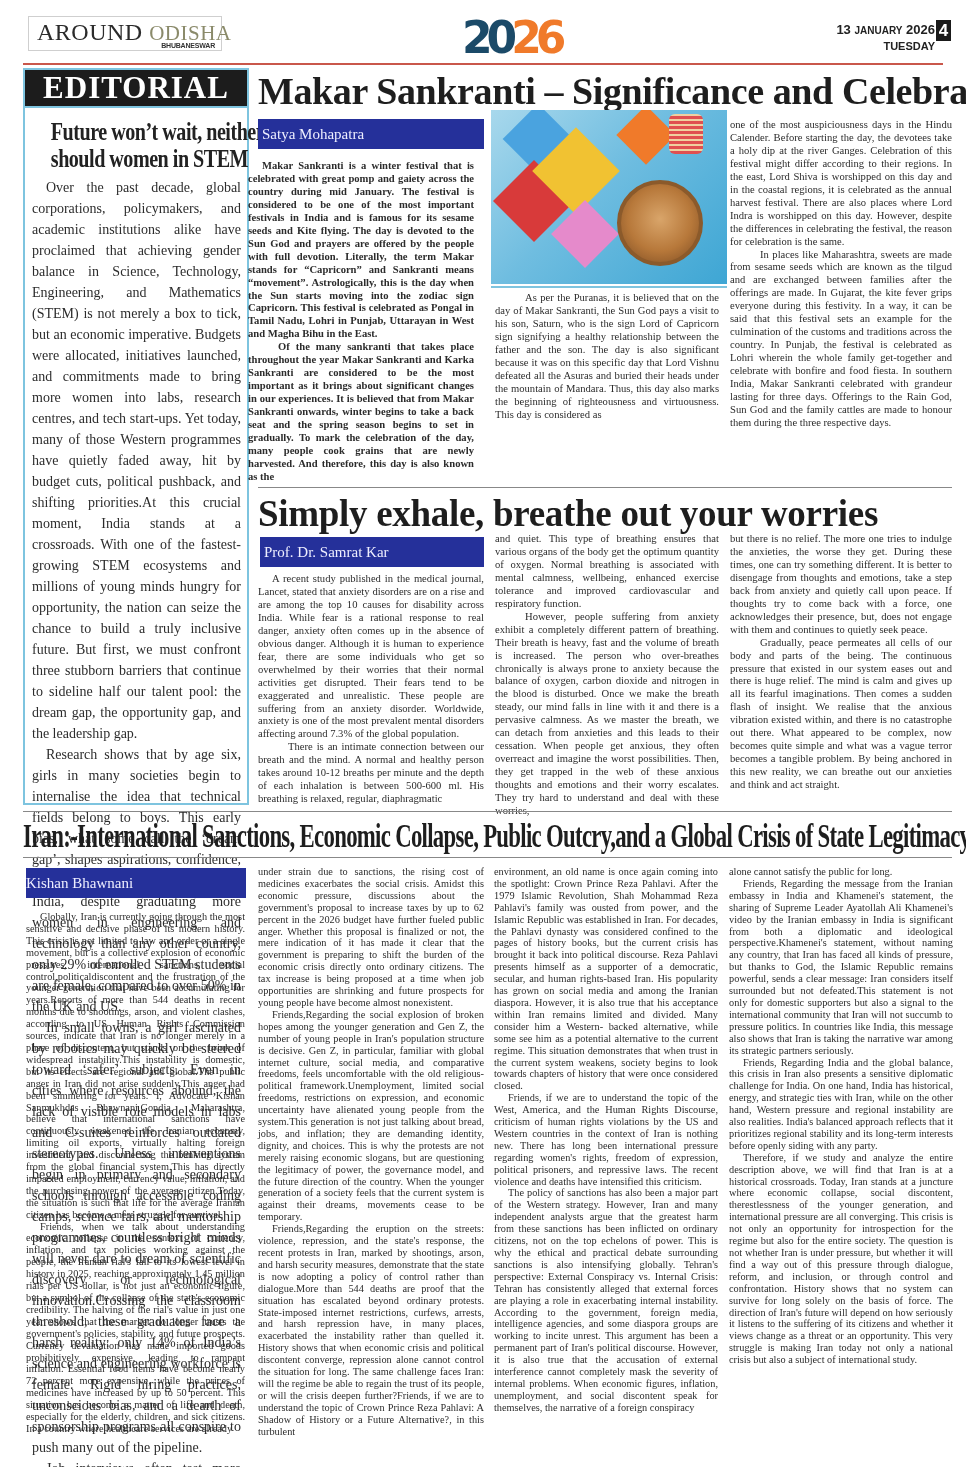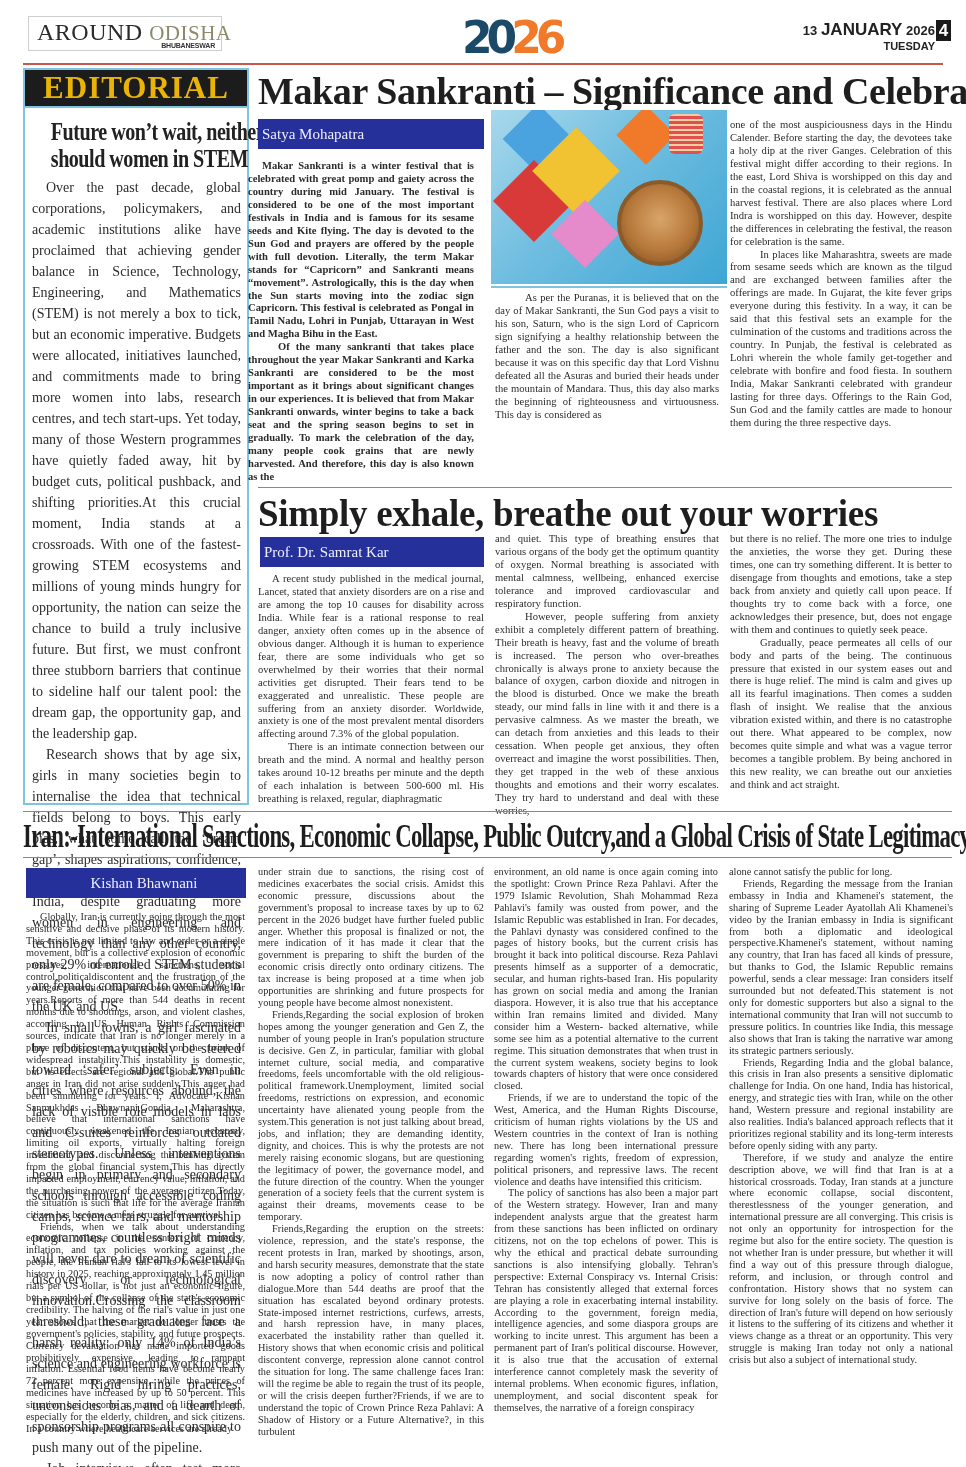--- a/index.html
+++ b/index.html
@@ -11,41 +11,41 @@
   .logo-box { position: absolute; left: 28px; top: 16px; width: 194px; height: 35px; border: 1px solid #cfcfcf; background: #fff; }
   .logo-main { position: absolute; left: 8px; top: 2px; font-family: "Liberation Serif", serif; font-size: 24px; letter-spacing: 0.5px; color: #2b2b2b; white-space: nowrap; }
   .logo-main .around { color: #2b2b2b; }
   .logo-main .odisha { color: #8a8a6a; font-size: 21px; }
   .logo-sub { position: absolute; right: 6px; bottom: 1px; font-family: "Liberation Sans", sans-serif; font-size: 7px; font-weight: bold; color: #333; letter-spacing: -0.2px; }
   .year-logo { position: absolute; left: 462px; top: 12px; height: 52px; font-family: "DejaVu Sans", sans-serif; font-weight: bold; font-size: 44px; letter-spacing: -6px; line-height: 52px; }
   .year-logo .y-blue { color: #1b4a68; }
   .year-logo .y-orange { color: #f07a2a; }
   .date-block { position: absolute; right: 31px; top: 22px; text-align: right; font-family: "Liberation Sans", sans-serif; font-weight: bold; color: #222; }
   .date-line { font-size: 13px; line-height: 16px; }
-  .date-line .month { font-size: 17px; }
+  .date-line .month { font-size: 10px; }
   .day-line { font-size: 11px; line-height: 14px; }
   .page-num { position: absolute; right: 15px; top: 20px; width: 15px; height: 21px; background: #1a1a1a; color: #fff; font-family: "Liberation Sans", sans-serif; font-weight: bold; font-size: 17px; text-align: center; line-height: 21px; }
   .rule-red { position: absolute; left: 23px; top: 63px; width: 920px; height: 2px; background: #c0392b; opacity: 0.85; }
 
   
-  .editorial-tag { position: absolute; left: 23px; top: 68px; width: 226px; height: 40px; background: #1c1c1c; border: 2px solid #7ec4df; color: #eab308; font-family: "Liberation Serif", serif; font-weight: bold; font-size: 31px; text-align: center; line-height: 36px; letter-spacing: 1px; }
+  .editorial-tag { position: absolute; left: 23px; top: 68px; width: 226px; height: 40px; background: #1c1c1c; border: 2px solid #7ec4df; color: #ffffff; font-family: "Liberation Serif", serif; font-weight: bold; font-size: 31px; text-align: center; line-height: 36px; letter-spacing: 1px; }
   .editorial-box { position: absolute; left: 23px; top: 108px; width: 226px; height: 697px; border: 2px solid #7ec4df; border-top: none; padding: 8px 6px 0 7px; }
   .editorial-title { font-family: "Liberation Serif", serif; font-size: 24.5px; line-height: 27px; text-align: center; color: #222; margin: 2px 0 5px; letter-spacing: -0.6px; transform: scaleX(0.82); transform-origin: center; white-space: nowrap; }
   .body-text { font-family: "Liberation Serif", serif; font-size: 10.6px; line-height: 12.95px; text-align: justify; color: #2c2c2c; }
   .body-text p { text-indent: 14px; }
   .editorial-box .body-text { font-size: 14px; line-height: 21px; }
 
   
   .headline { position: absolute; font-family: "Liberation Serif", serif; color: #1e1e1e; white-space: nowrap; }
   .hl-makar { left: 258px; top: 68px; font-size: 38px; line-height: 46px; letter-spacing: -0.4px; }
   .hl-exhale { left: 258px; top: 491px; font-size: 37px; line-height: 46px; letter-spacing: -0.3px; }
   .hl-iran { left: 23px; top: 816px; font-size: 33px; line-height: 40px; letter-spacing: -1px; transform: scaleX(0.69); transform-origin: left center; }
 
   .byline { position: absolute; background: #25309a; color: #eef; font-family: "Liberation Serif", serif; font-size: 15px; line-height: 30px; padding-left: 4px; }
-  .byline.center { text-align: center; padding-left: 16px; }
+  .byline.center { text-align: left; padding-left: 0; }
 
   .col { position: absolute; }
   .rule-thin { position: absolute; height: 1px; background: #888; }
   .rule-blue { position: absolute; height: 2px; background: #7ec4df; }
 
   
   .kite-img { position: absolute; left: 491px; top: 110px; width: 236px; height: 174px; background: linear-gradient(135deg, #a8d8ec 0%, #6fbde0 45%, #3ea6d4 100%); overflow: hidden; }
   .kite { position: absolute; width: 58px; height: 58px; transform: rotate(45deg); }
   .kite.k1 { left: 14px; top: 62px; background: #d83a3a; }
   .kite.k2 { left: 54px; top: 30px; background: #f1c232; width: 62px; height: 62px; }

